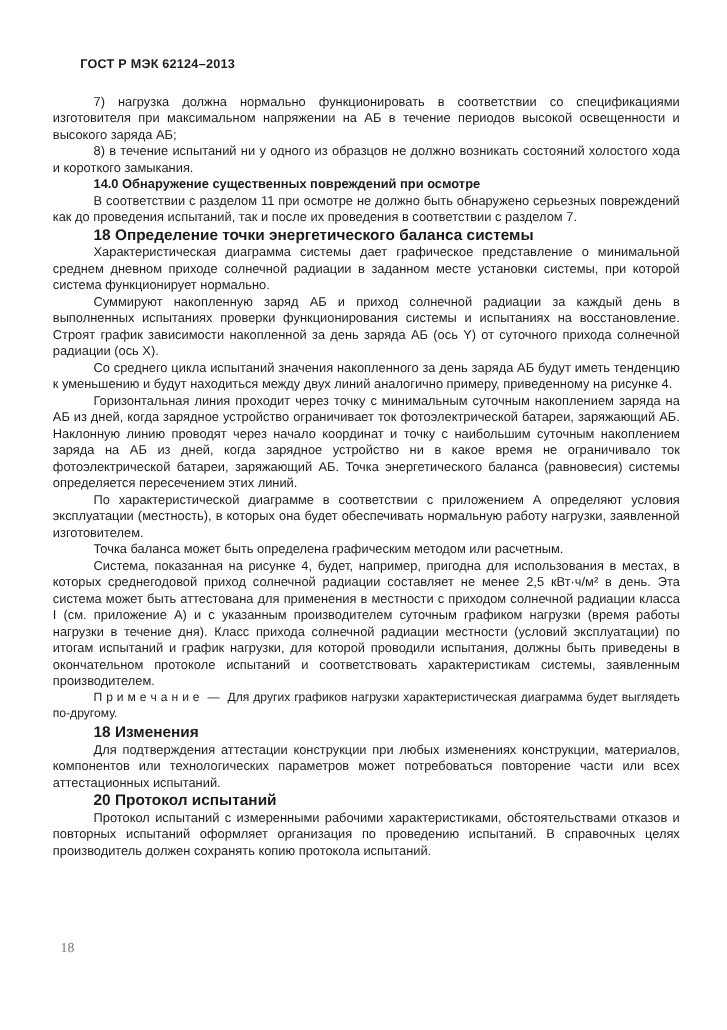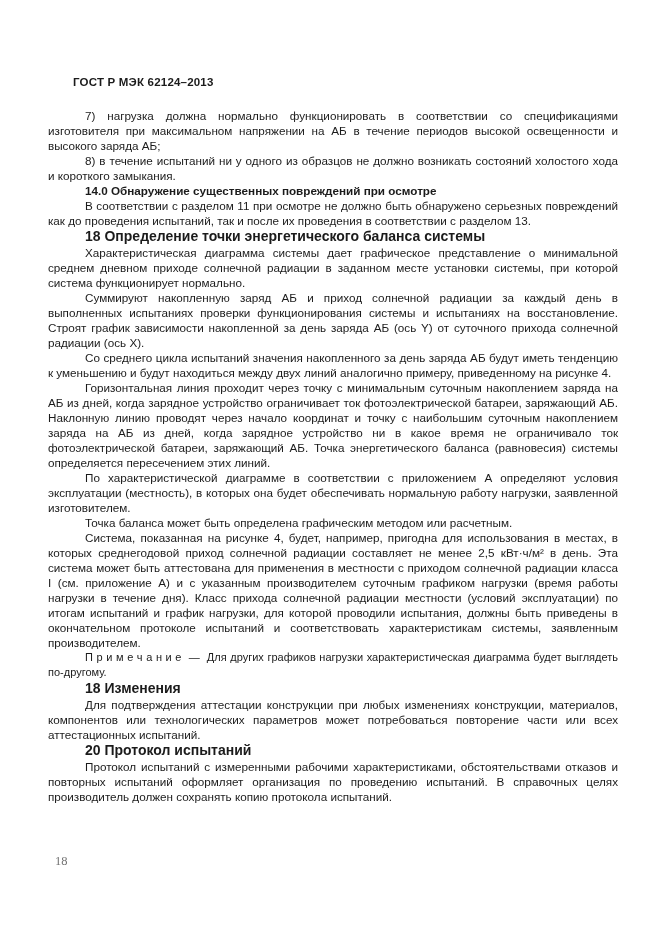--- a/index.html
+++ b/index.html
@@ -14,21 +14,20 @@
     background: #ffffff;
     font-family: "Liberation Sans", "DejaVu Sans", sans-serif;
     color: #1b1b1b;
     overflow: hidden;
   }
   .content {
     position: absolute;
     left: 48px;
     top: 53px;
     width: 570px;
-    margin-top: 23px;
   }
   .doc-header {
     font-size: 11.5px;
     font-weight: bold;
     margin: 0 0 20px 25px;
     letter-spacing: 0.2px;
   }
   .content p, .content h2, .content h3 {
     margin: 0;
     padding: 0;
@@ -71,21 +70,21 @@
 </head>
 <body>
 
 <div class="page">
   <div class="content">
     <div class="doc-header">ГОСТ Р МЭК 62124–2013</div>
     <main>
         <p class="para">7) нагрузка должна нормально функционировать в соответствии со спецификациями изготовителя при максимальном напряжении на АБ в течение периодов высокой освещенности и высокого заряда АБ;</p>
         <p class="para">8) в течение испытаний ни у одного из образцов не должно возникать состояний холостого хода и короткого замыкания.</p>
         <h3 class="h3">14.0 Обнаружение существенных повреждений при осмотре</h3>
-        <p class="para">В соответствии с разделом 11 при осмотре не должно быть обнаружено серьезных повреждений как до проведения испытаний, так и после их проведения в соответствии с разделом 13.</p>
+        <p class="para">В соответствии с разделом 11 при осмотре не должно быть обнаружено серьезных повреждений как до проведения испытаний, так и после их проведения в соответствии с разделом 7.</p>
         <h2 class="h2">18 Определение точки энергетического баланса системы</h2>
         <p class="para">Характеристическая диаграмма системы дает графическое представление о минимальной среднем дневном приходе солнечной радиации в заданном месте установки системы, при которой система функционирует нормально.</p>
         <p class="para">Суммируют накопленную заряд АБ и приход солнечной радиации за каждый день в выполненных испытаниях проверки функционирования системы и испытаниях на восстановление. Строят график зависимости накопленной за день заряда АБ (ось Y) от суточного прихода солнечной радиации (ось X).</p>
         <p class="para">Со среднего цикла испытаний значения накопленного за день заряда АБ будут иметь тенденцию к уменьшению и будут находиться между двух линий аналогично примеру, приведенному на рисунке 4.</p>
         <p class="para">Горизонтальная линия проходит через точку с минимальным суточным накоплением заряда на АБ из дней, когда зарядное устройство ограничивает ток фотоэлектрической батареи, заряжающий АБ. Наклонную линию проводят через начало координат и точку с наибольшим суточным накоплением заряда на АБ из дней, когда зарядное устройство ни в какое время не ограничивало ток фотоэлектрической батареи, заряжающий АБ. Точка энергетического баланса (равновесия) системы определяется пересечением этих линий.</p>
         <p class="para">По характеристической диаграмме в соответствии с приложением А определяют условия эксплуатации (местность), в которых она будет обеспечивать нормальную работу нагрузки, заявленной изготовителем.</p>
         <p class="para">Точка баланса может быть определена графическим методом или расчетным.</p>
         <p class="para">Система, показанная на рисунке 4, будет, например, пригодна для использования в местах, в которых среднегодовой приход солнечной радиации составляет не менее 2,5 кВт·ч/м² в день. Эта система может быть аттестована для применения в местности с приходом солнечной радиации класса I (см. приложение А) и с указанным производителем суточным графиком нагрузки (время работы нагрузки в течение дня). Класс прихода солнечной радиации местности (условий эксплуатации) по итогам испытаний и график нагрузки, для которой проводили испытания, должны быть приведены в окончательном протоколе испытаний и соответствовать характеристикам системы, заявленным производителем.</p>
         <p class="note">П&nbsp;р&nbsp;и&nbsp;м&nbsp;е&nbsp;ч&nbsp;а&nbsp;н&nbsp;и&nbsp;е&nbsp;&nbsp;—&nbsp;&nbsp;Для других графиков нагрузки характеристическая диаграмма будет выглядеть по-другому.</p>
         <h2 class="h2">18 Изменения</h2>

